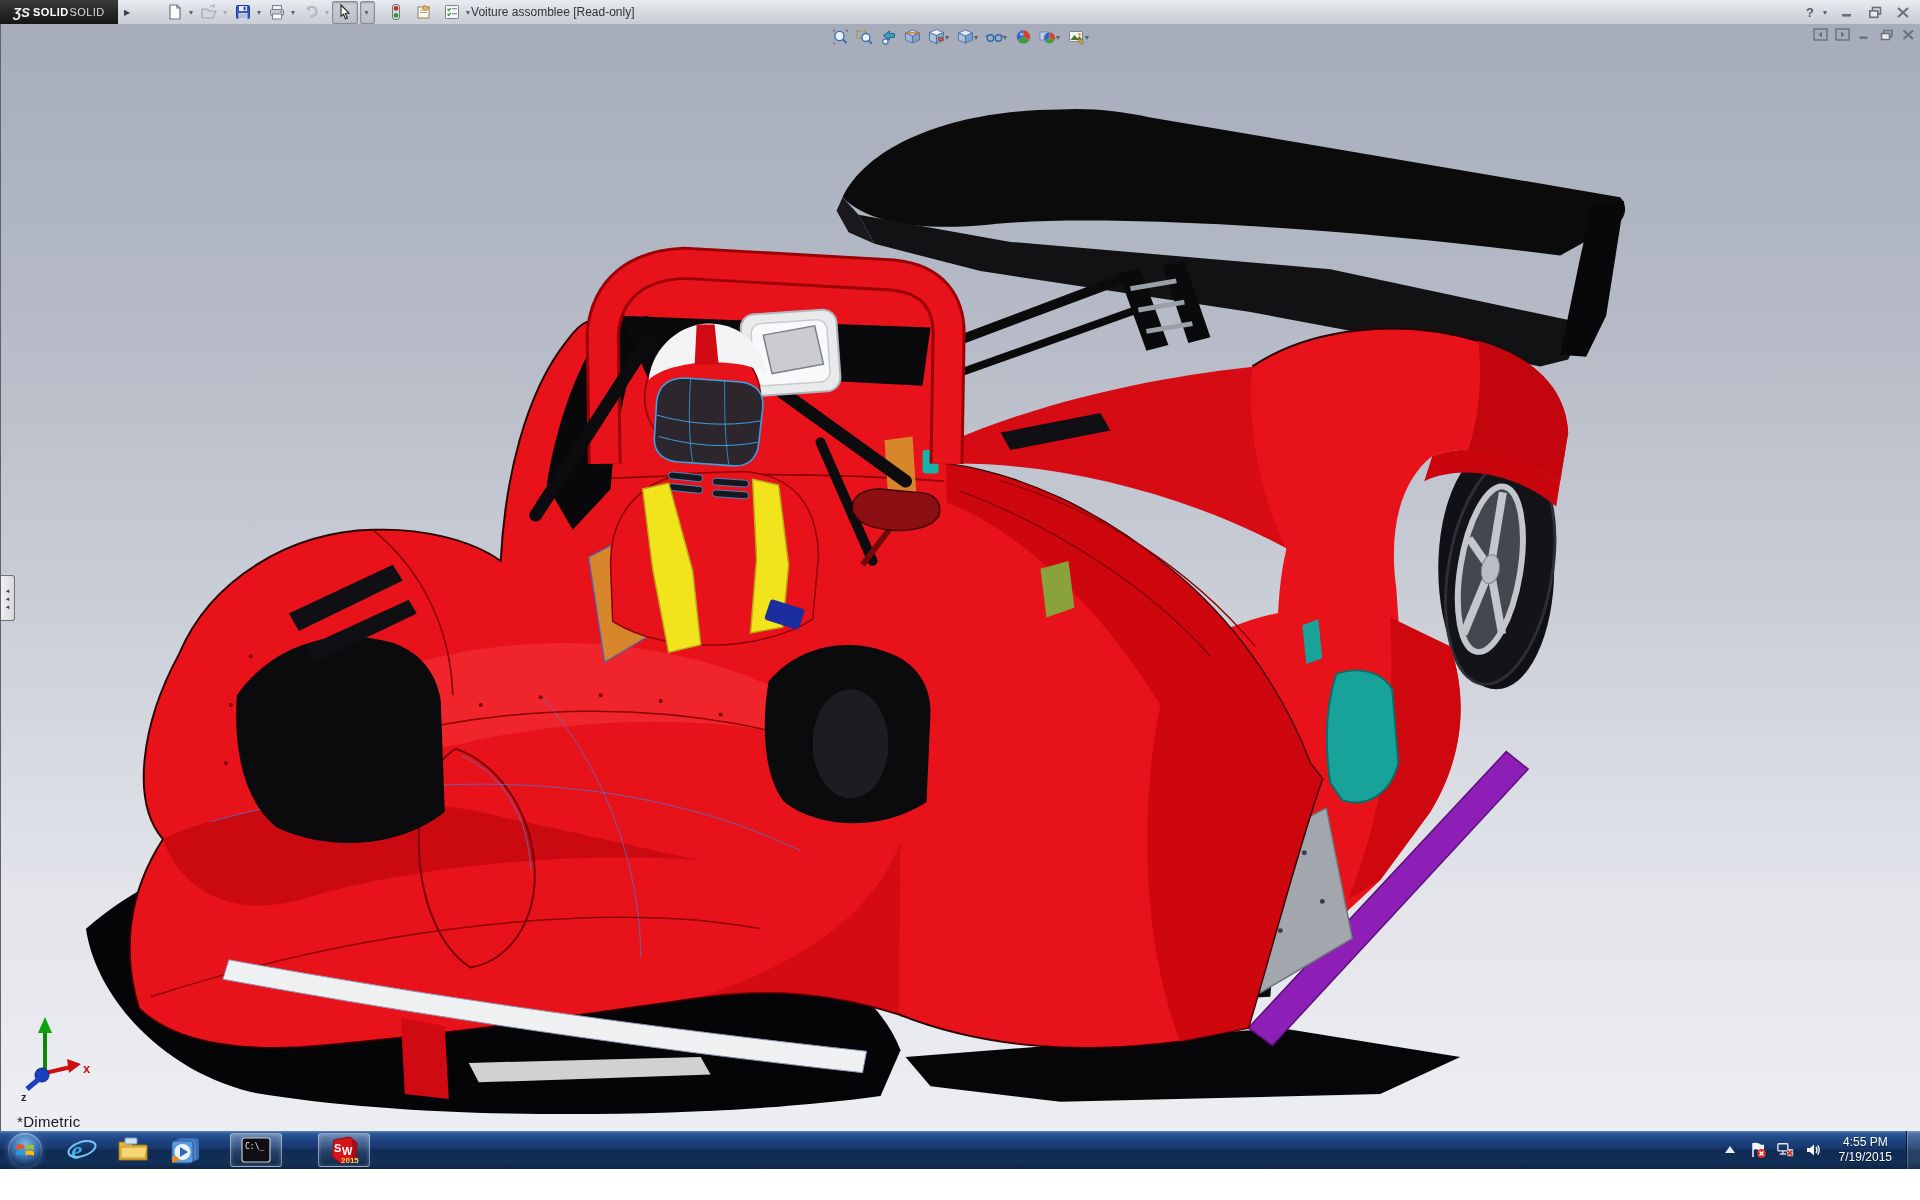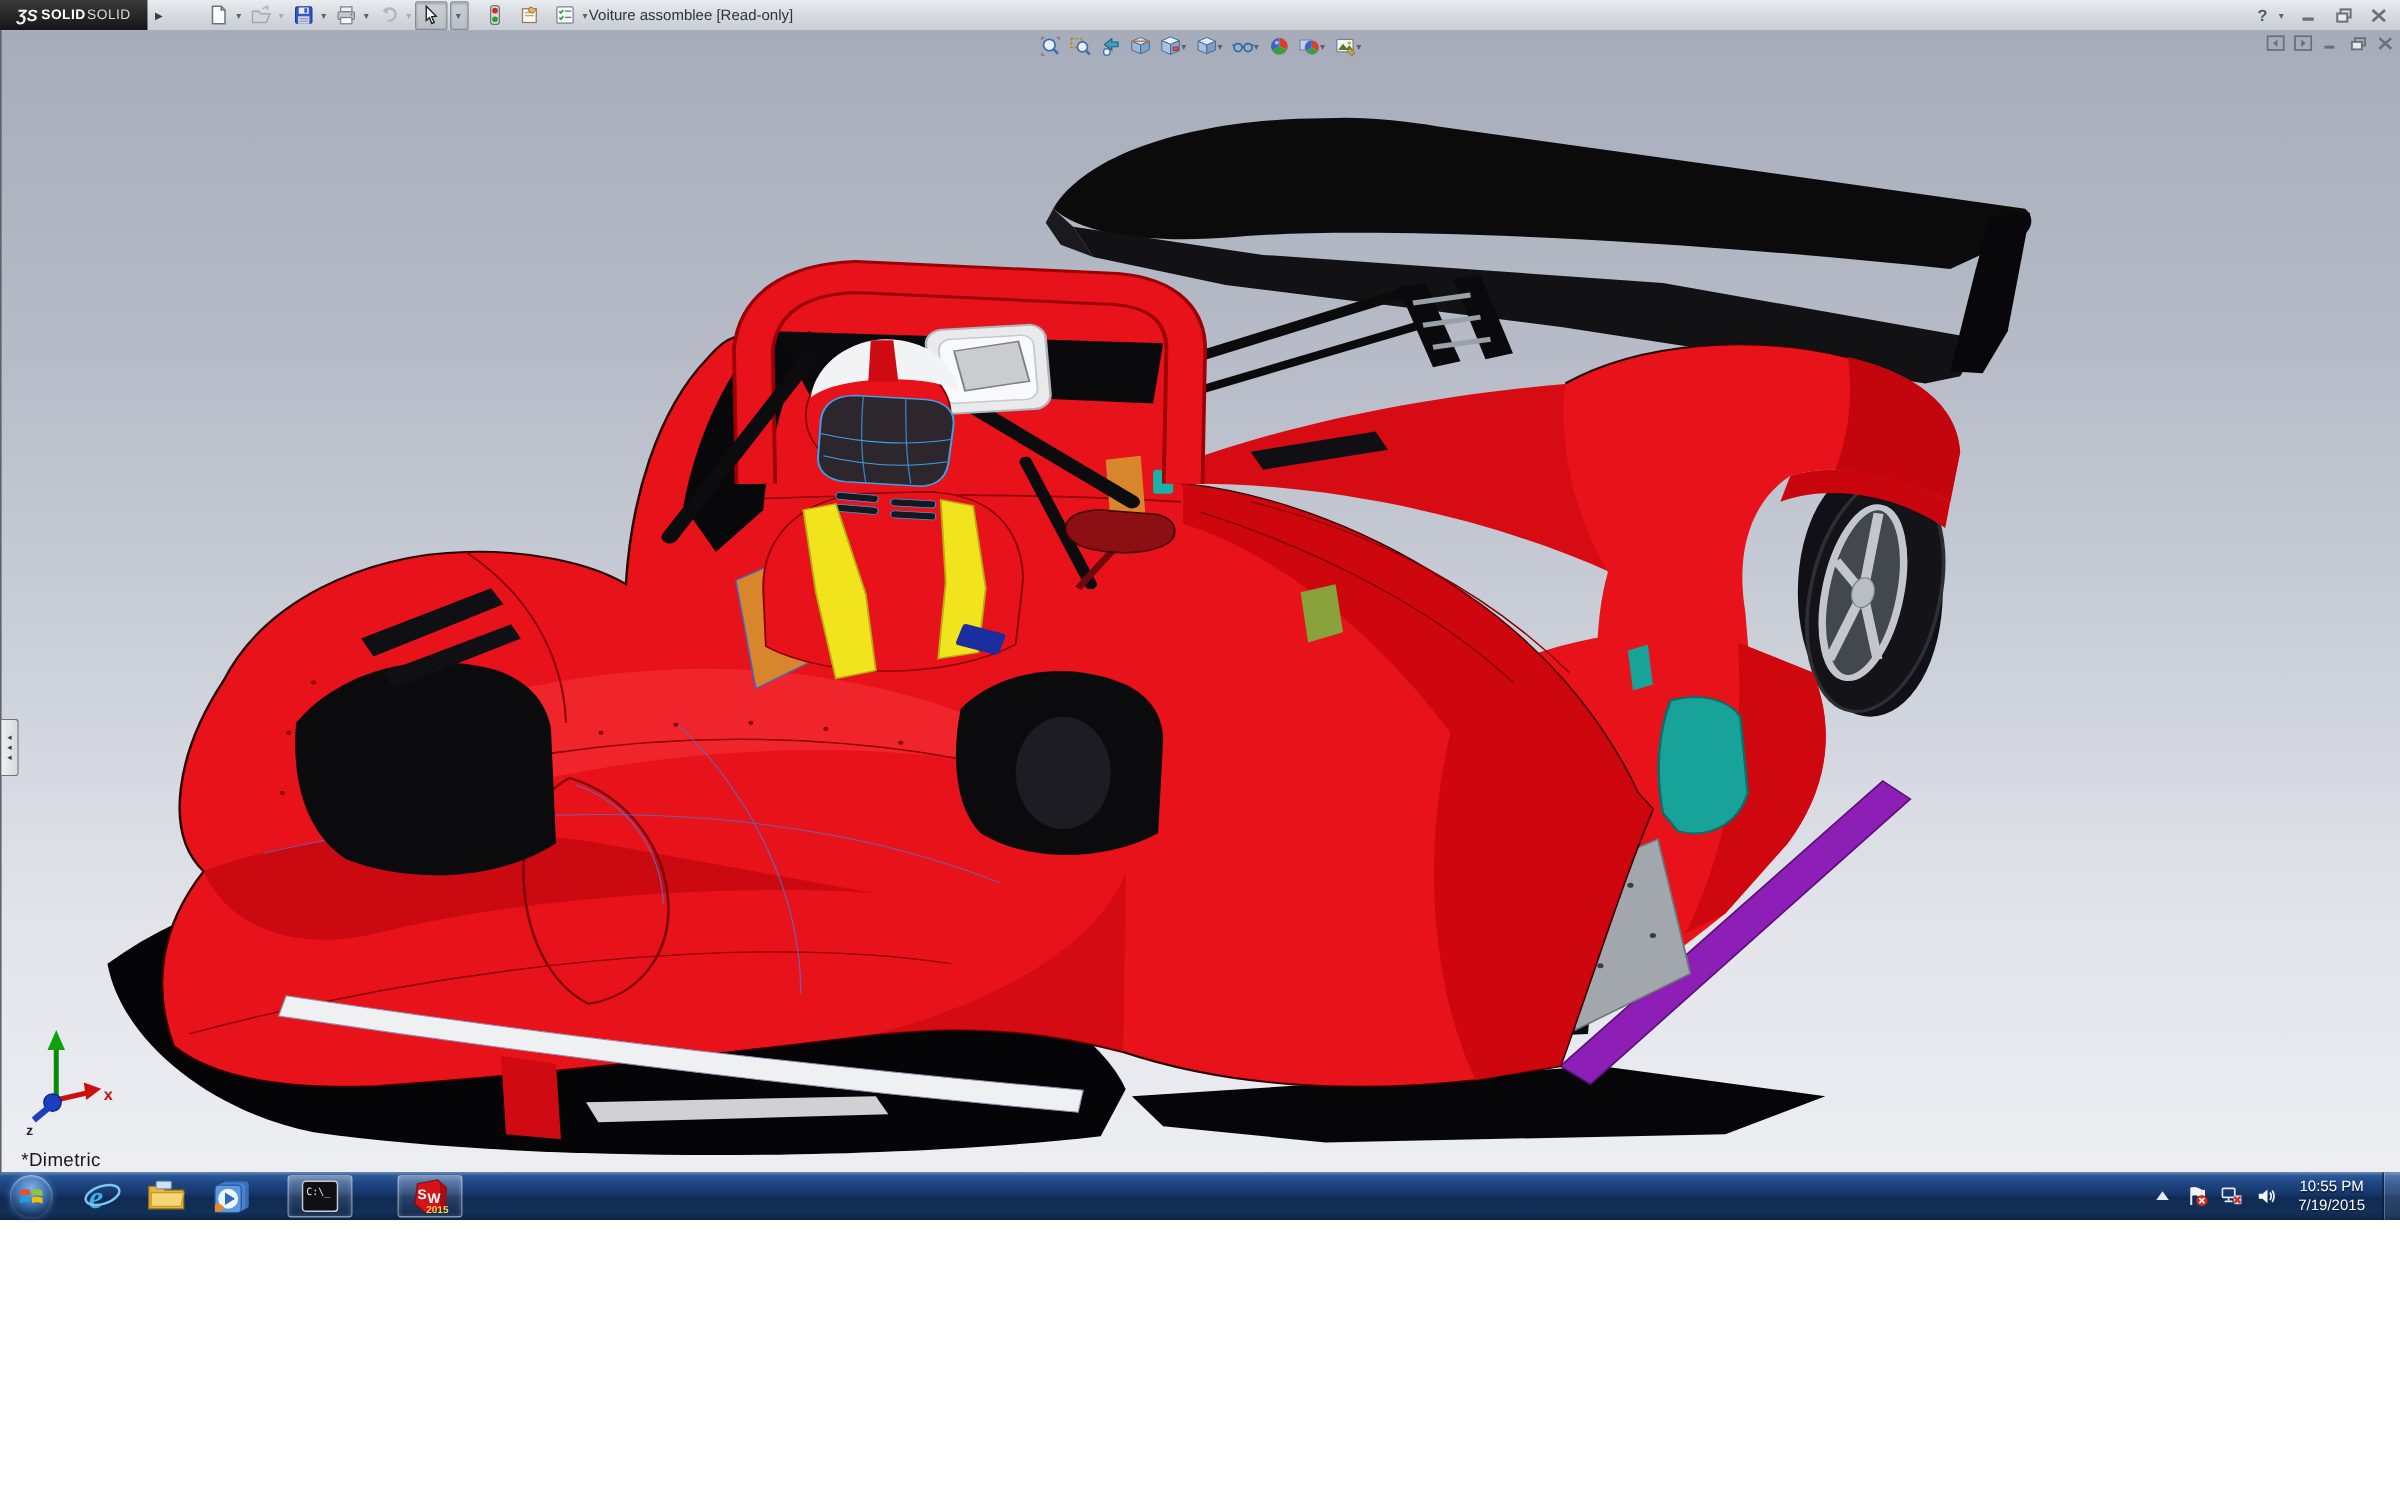--- a/index.html
+++ b/index.html
@@ -1,17 +1,17 @@
 <!DOCTYPE html>
 <html style="--accentRed: #e8121a; --accentRedDark: #c3050d; --wingBlack: #0b0b0c; --purple: #8d1fb6; --teal: #17a39a; --orange: #d8862c; --harnessYellow: #f2e41c; --taskbarBlue: #16366a; --bgTop: #a6acba; --bgBottom: #eceef2;"><head>
 <meta charset="utf-8">
 <style>
   html,body{margin:0;padding:0;width:1920px;height:1200px;overflow:hidden;
     font-family:"Liberation Sans", sans-serif; -webkit-font-smoothing:antialiased;}
-  .screen{position:relative;width:1920px;height:976px;background:#000;}
+  .screen{position:relative;width:1920px;height:1169px;background:#000;}
 
   
   .titlebar{position:absolute;top:0;left:0;right:0;height:24px;
     background:linear-gradient(180deg,#e9ecef 0%,#d9dde2 45%,#c9cdd4 100%);
     border-bottom:1px solid #8f959d; display:flex;align-items:center;}
   .logo{height:24px;width:118px;background:linear-gradient(180deg,#3a3a3a,#151515);
     display:flex;align-items:center;justify-content:center;gap:3px;color:#fff;flex:0 0 auto;}
   .logo .mark{font-style:italic;font-weight:bold;font-size:13px;color:#f2f2f2;}
   .logo .bold{font-weight:bold;font-size:11px;letter-spacing:.4px;}
   .logo .light{font-weight:normal;font-size:11px;letter-spacing:.4px;color:#d8d8d8;margin-left:-2px;}
@@ -579,19 +579,19 @@
           <path d="M11.5,9.5 L17,15 M17,9.5 L11.5,15" stroke="#d42a20" stroke-width="1.8"></path>
         </svg>
       </div>
       <div class="trayicon">
         <svg width="18" height="18" viewBox="0 0 18 18">
           <path d="M2,7 L5,7 L9,3.5 L9,14.5 L5,11 L2,11 Z" fill="#f2f4f8"></path>
           <path d="M11,6 Q13,9 11,12 M12.8,4.4 Q15.6,9 12.8,13.6" fill="none" stroke="#f2f4f8" stroke-width="1.4"></path>
         </svg>
       </div>
       <div class="clock">
-        <div>10:55 PM</div>
+        <div>4:55 PM</div>
         <div>7/19/2015</div>
       </div>
       <div class="showdesk"></div>
     </div>
   </div>
 </div>
 
 </body></html>

